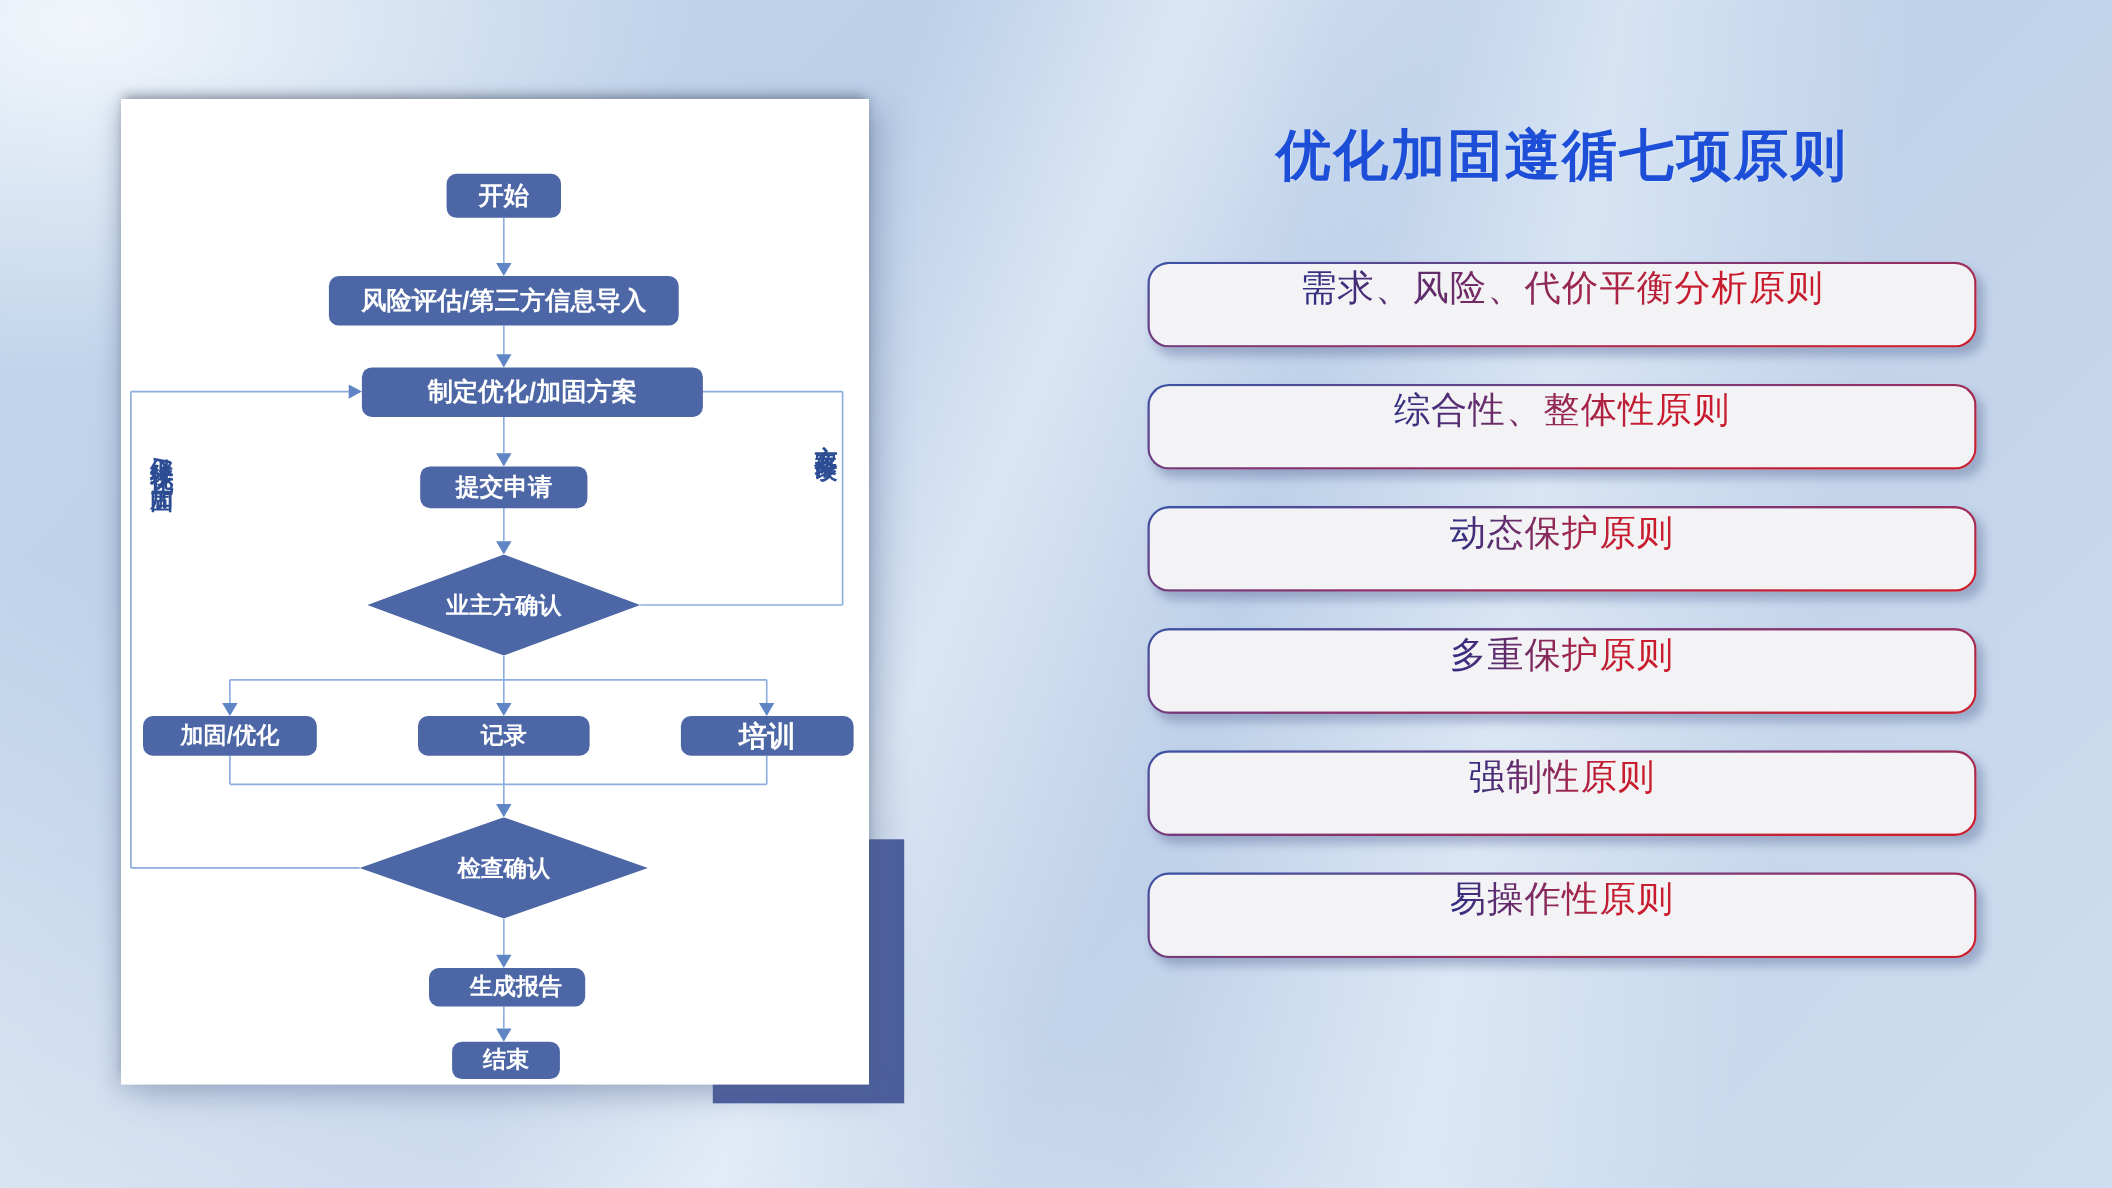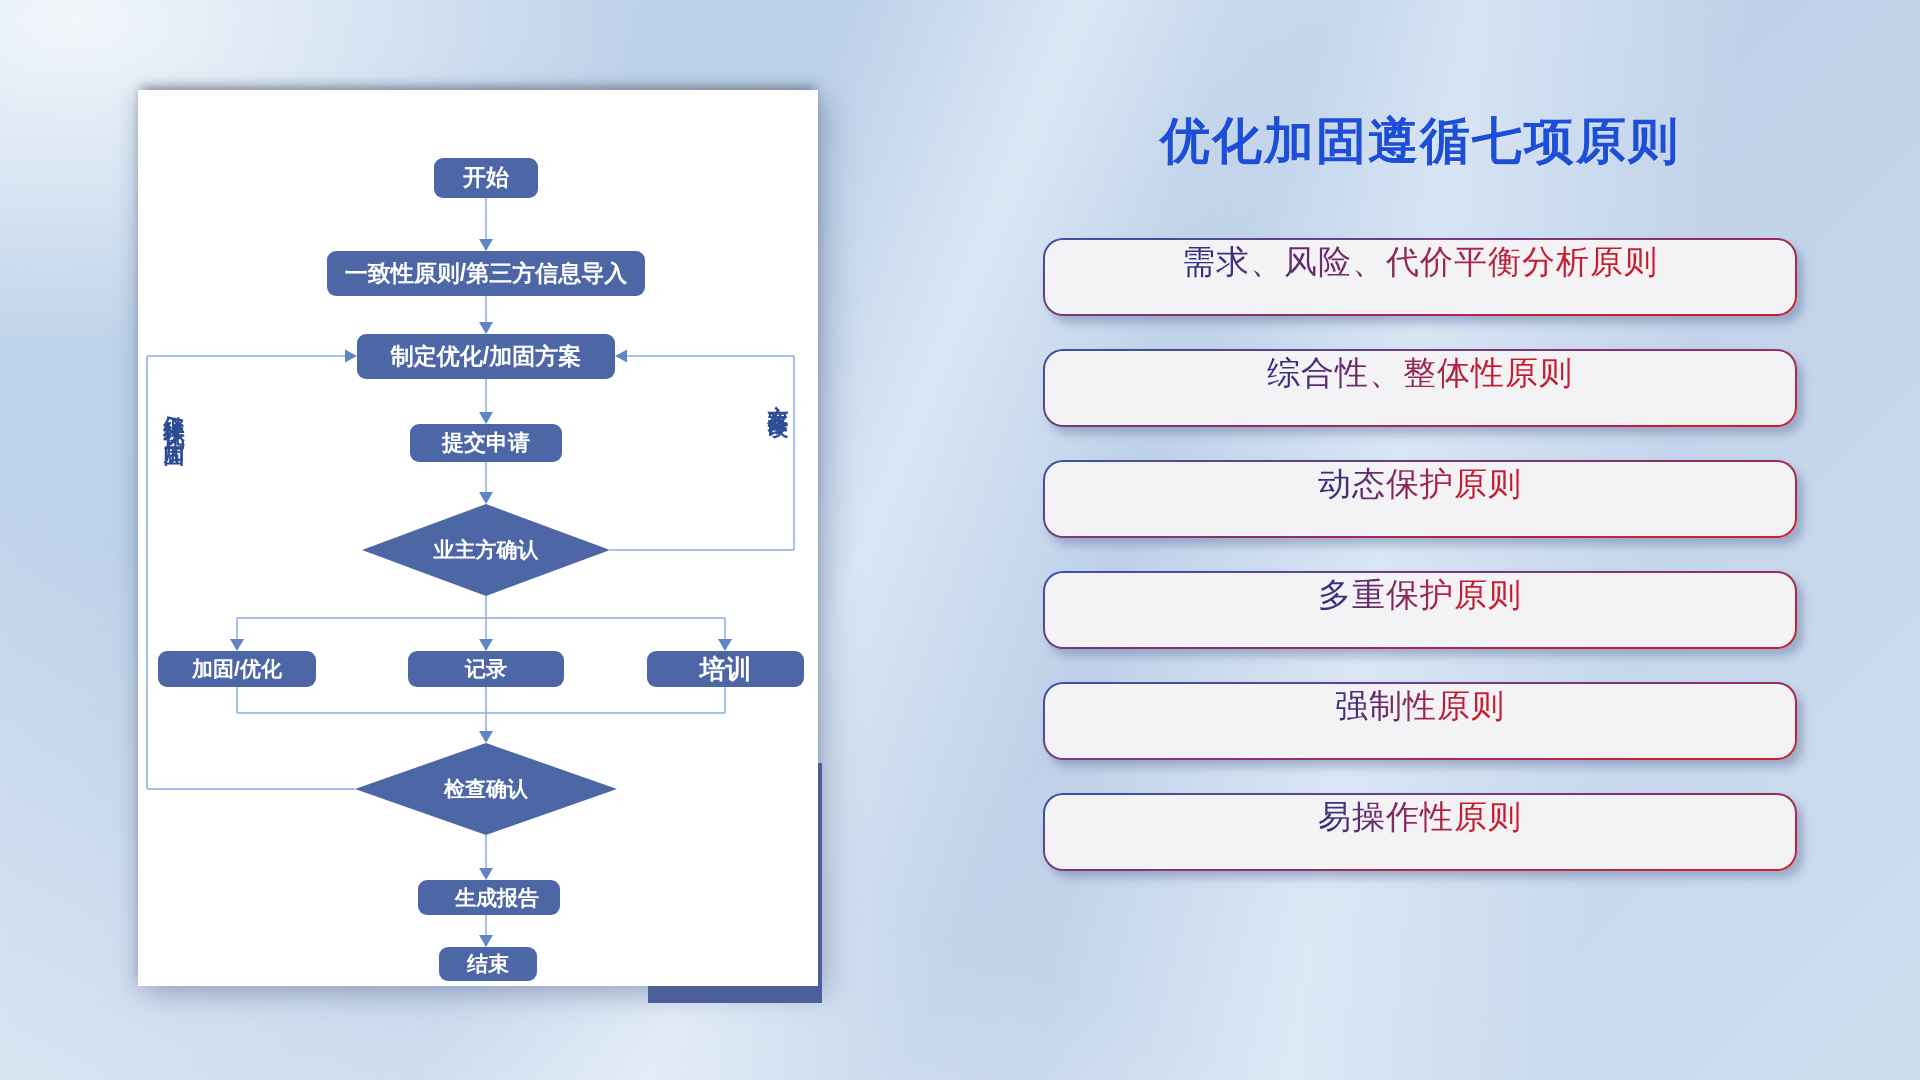--- a/index.html
+++ b/index.html
@@ -20,32 +20,31 @@
     position: absolute; left: 648px; top: 763px; width: 174px; height: 240px;
     background: #4b5e9d;
   }
   .card {
     position: absolute; left: 110px; top: 90px; width: 680px; height: 896px;
     background: #ffffff;
     box-shadow:
       0 -6px 10px -3px rgba(70,75,90,.55),
       14px 10px 26px rgba(90,105,145,.30),
       -6px 6px 18px rgba(90,105,145,.20);
-    margin-left: 28px;
   }
   .connectors { position: absolute; left: 0; top: 0; width: 680px; height: 896px; }
 
   .fnode {
     position: absolute; display: flex; align-items: center; justify-content: center;
     background: #4d66a5; color: #ffffff; font-weight: bold;
     border-radius: 9px; text-align: center; line-height: 1.1;
   }
   .n-start   { left: 296px; top:  68px; width: 104px; height: 40px; font-size: 23px; }
   .n-risk    { left: 189px; top: 161px; width: 318px; height: 45px; font-size: 23px; }
-  .n-plan    { left: 219px; top: 244px; width: 258px; height: 45px; font-size: 23px; }
+  .n-plan    { left: 219px; top: 244px; width: 310px; height: 45px; font-size: 23px; }
   .n-submit  { left: 272px; top: 334px; width: 152px; height: 38px; font-size: 22px; }
   .n-harden  { left:  20px; top: 561px; width: 158px; height: 36px; font-size: 21px; }
   .n-record  { left: 270px; top: 561px; width: 156px; height: 36px; font-size: 21px; }
   .n-train   { left: 509px; top: 561px; width: 157px; height: 36px; font-size: 26px; }
   .n-report  { left: 280px; top: 790px; width: 142px; height: 35px; font-size: 21px; padding-left: 16px; }
   .n-end     { left: 301px; top: 857px; width:  98px; height: 34px; font-size: 21px; }
 
   .diamond {
     position: absolute; display: flex; align-items: center; justify-content: center;
     background: #4d66a5; color: #ffffff; font-weight: bold; font-size: 21px;
@@ -123,21 +122,21 @@
       <path d="M580 549 L594 549 L587 561 Z"></path>
       <path d="M341 641 L355 641 L348 653 Z"></path>
       <path d="M341 778 L355 778 L348 790 Z"></path>
       <path d="M341 845 L355 845 L348 857 Z"></path>
       <path d="M207 259.5 L207 272.5 L219 266 Z"></path>
       <path d="M489 259.5 L489 272.5 L477 266 Z"></path>
     </g>
   </svg>
 
   <div class="fnode n-start">开始</div>
-  <div class="fnode n-risk">一致性原则/第三方信息导入</div>
+  <div class="fnode n-risk">风险评估/第三方信息导入</div>
   <div class="fnode n-plan">制定优化/加固方案</div>
   <div class="fnode n-submit">提交申请</div>
   <div class="diamond d-owner">业主方确认</div>
   <div class="fnode n-harden">加固/优化</div>
   <div class="fnode n-record">记录</div>
   <div class="fnode n-train">培训</div>
   <div class="diamond d-check">检查确认</div>
   <div class="fnode n-report">生成报告</div>
   <div class="fnode n-end">结束</div>
 

